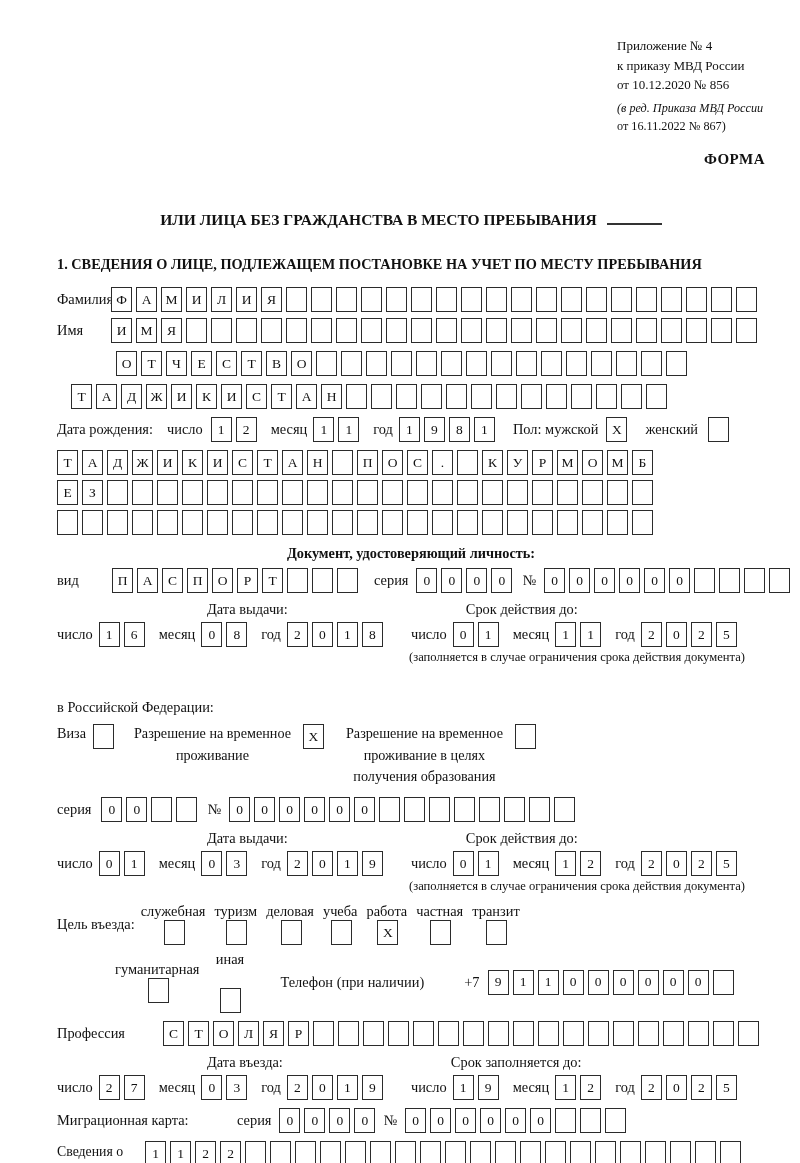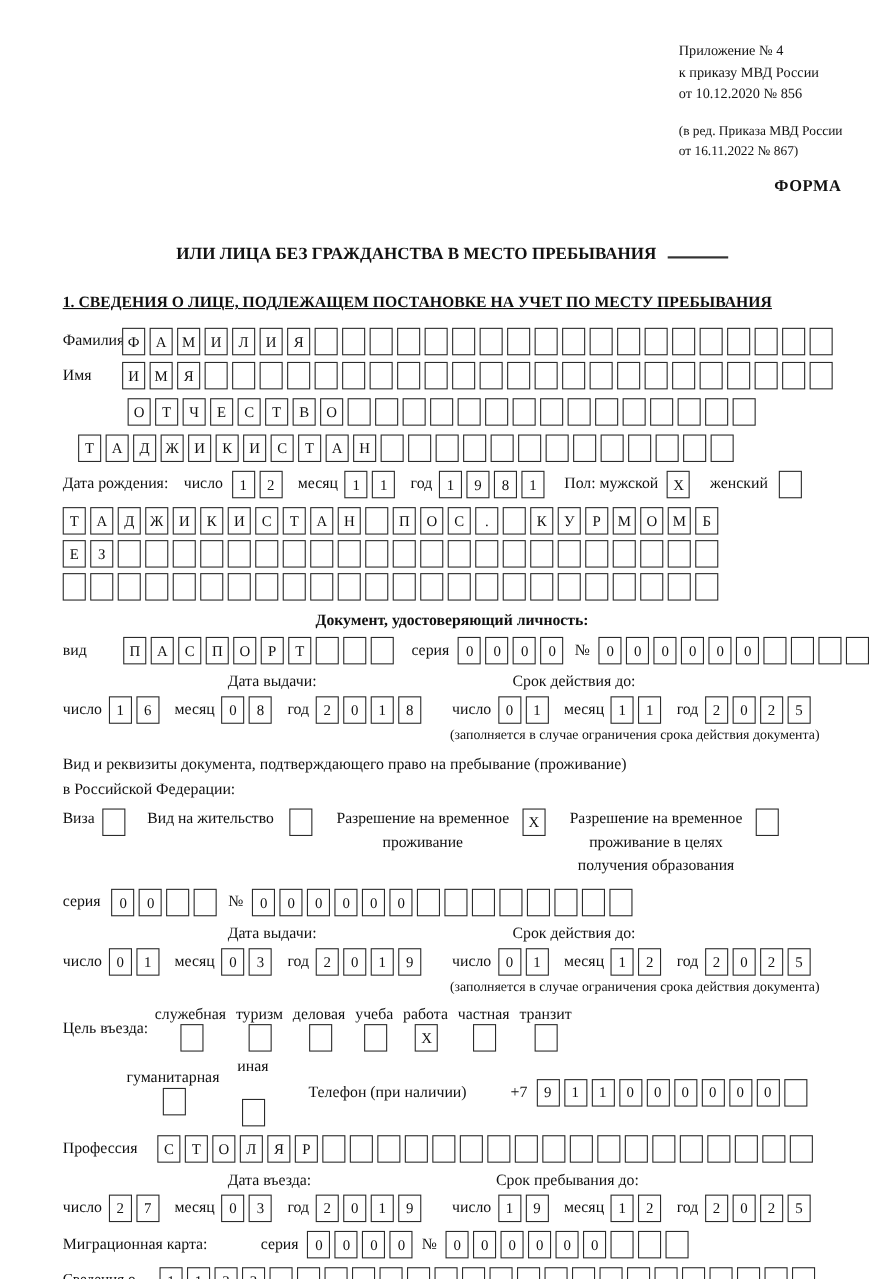--- a/index.html
+++ b/index.html
@@ -4,25 +4,25 @@
 <style>
   html,body{margin:0;padding:0;background:#fff;}
   body{
     width:800px;height:1163px;overflow:hidden;box-sizing:border-box;
     padding:36px 35px 10px 57px;
     font-family:"Liberation Serif","DejaVu Serif",serif;
     color:#111;
   }
   .appendix{margin-left:560px;font-size:13px;line-height:1.5;white-space:nowrap;}
   .appendix .small{font-size:12.2px;}
-  .appendix .gap{margin-top:15px;}
+  .appendix .gap{margin-top:4px;font-style:italic;}
   .forma{ text-align:right;font-weight:bold;font-size:15px;margin-top:16px;letter-spacing:.5px;}
   .title{margin-top:16px;text-align:center;font-weight:bold;font-size:15.5px;line-height:1.55;}
   .title .blank{display:inline-block;width:55px;border-bottom:2px solid #333;height:13px;margin-left:10px;}
-  .section-title{margin-top:24px;font-weight:bold;font-size:14.3px;text-decoration:underline;}
+  .section-title{margin-top:24px;font-weight:bold;font-size:14.3px;}
   .row{display:flex;align-items:center;margin-top:6px;white-space:nowrap;}
   .block{display:flex;align-items:flex-start;margin-top:6px;}
   .stack{display:flex;flex-direction:column;}
   .stack .cells{margin-top:0;}
   .stack .cells + .cells{margin-top:5px;}
   .cells{display:flex;}
   .cell{
     width:21px;height:25px;box-sizing:border-box;border:1.8px solid #2b2b2b;
     margin-right:4px;display:flex;align-items:center;justify-content:center;
     font-size:13.5px;background:#fff;flex:0 0 auto;
@@ -384,34 +384,28 @@
         <span class="cell">2</span>
         <span class="cell">0</span>
         <span class="cell">2</span>
         <span class="cell">5</span>
       </div>
   </div>
 </div>
 <div class="note-right">(заполняется в случае ограничения срока действия документа)</div>
 
 <div class="intro">
-  <span>Вид и реквизиты документа, подтверждающего право на пребывание (проживание)</span><br>
+  <br>
   <span>в Российской Федерации:</span>
 </div>
 
 <div class="perm-row">
   <div class="perm-opt" style="margin-right:16px;">
     <span class="txt">Виза</span>
     <div class="cells">
-        <span class="cell"></span>
-      </div>
-  </div>
-  <div class="perm-opt" style="margin-right:18px;">
-    <span class="txt">Вид на жительство</span>
-    <div class="cells" style="margin-left:14px;">
         <span class="cell"></span>
       </div>
   </div>
   <div class="perm-opt" style="margin-right:18px;">
     <span class="txt">Разрешение на временное
 проживание</span>
     <div class="cells" style="margin-left:12px;">
         <span class="cell">X</span>
       </div>
   </div>
@@ -566,21 +560,21 @@
       <span class="cell">0</span>
       <span class="cell">0</span>
       <span class="cell">0</span>
       <span class="cell">0</span>
       <span class="cell">0</span>
       <span class="cell">0</span>
       <span class="cell"></span>
     </div>
 </div>
 
-<div class="row" style="margin-top:8px;">
+<div class="row" style="margin-top:8px;gap:20px;">
   <span class="lbl" style="width:86px;flex:0 0 86px;">Профессия</span>
   <div class="cells">
       <span class="cell">С</span>
       <span class="cell">Т</span>
       <span class="cell">О</span>
       <span class="cell">Л</span>
       <span class="cell">Я</span>
       <span class="cell">Р</span>
       <span class="cell"></span>
       <span class="cell"></span>
@@ -598,21 +592,21 @@
       <span class="cell"></span>
       <span class="cell"></span>
       <span class="cell"></span>
       <span class="cell"></span>
       <span class="cell"></span>
     </div>
 </div>
 
 <div class="dates-hdr">
   <span class="hl">Дата въезда:</span>
-  <span class="hr" style="margin-left:168px;">Срок пребывания до:</span>
+  <span class="hr" style="margin-left:168px;">Срок заполняется до:</span>
 </div>
 <div class="row" style="margin-top:4px;">
   <div class="date-left">
     <span class="lbl sp1">число</span>
     <div class="cells">
         <span class="cell">2</span>
         <span class="cell">7</span>
       </div>
     <span class="lbl sp">месяц</span>
     <div class="cells">

